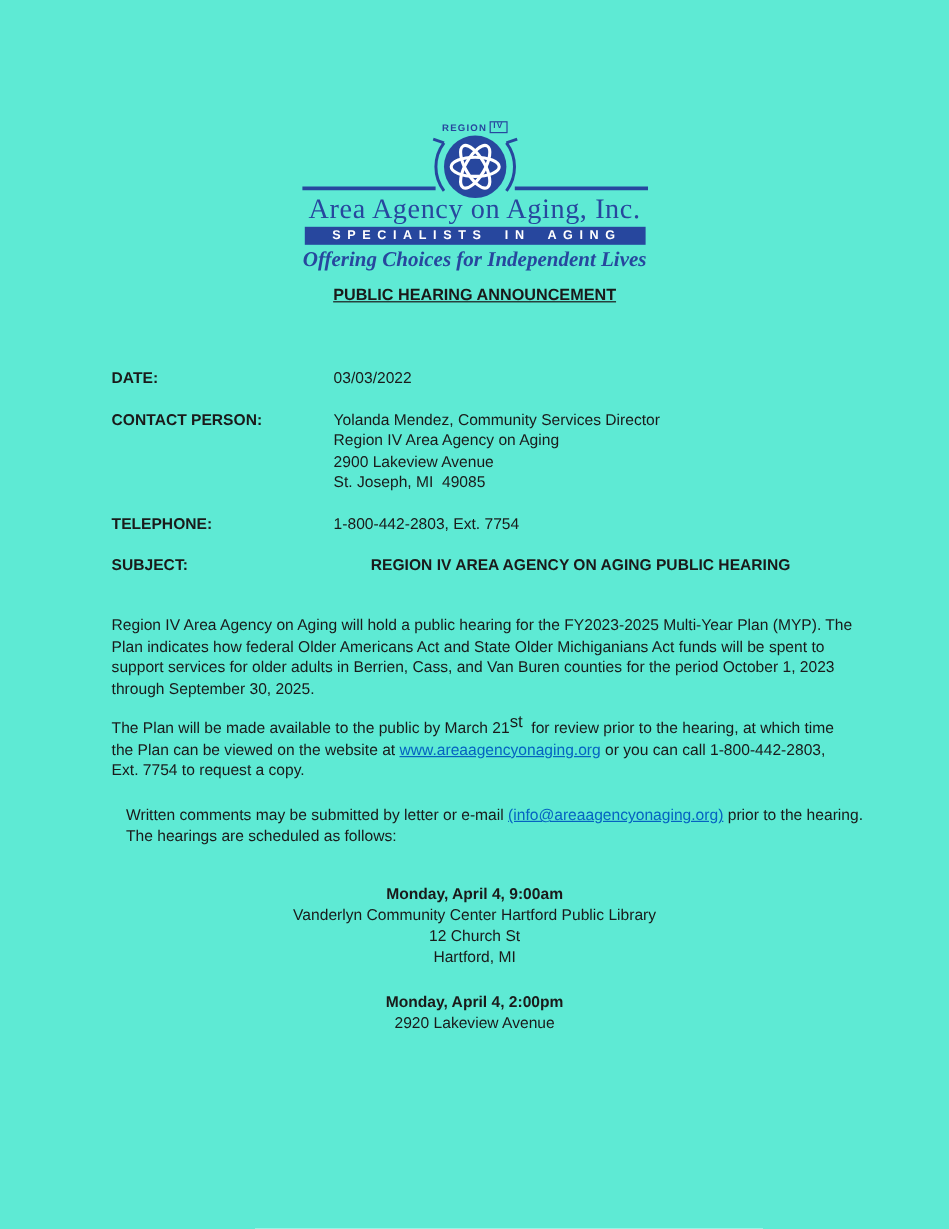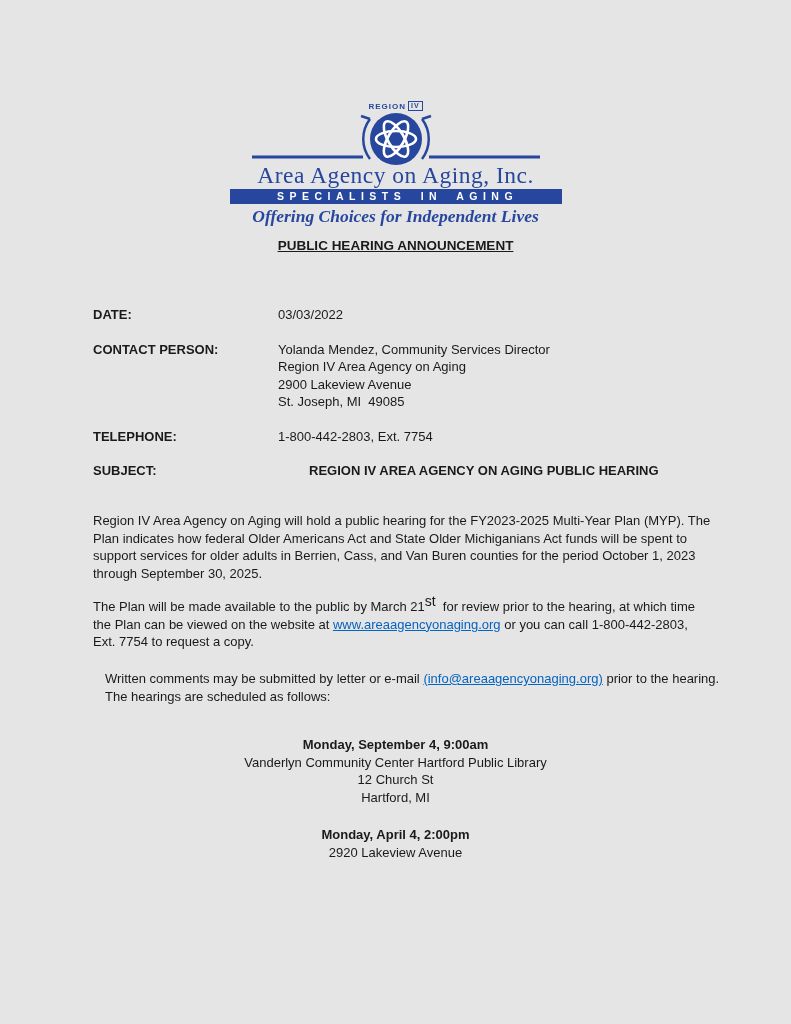--- a/index.html
+++ b/index.html
@@ -2,21 +2,21 @@
 <html><head>
 <meta charset="utf-8">
 <style>
   * { margin: 0; padding: 0; box-sizing: border-box; }
   html, body { background: #ffffff; }
   .page {
     position: relative;
     width: 791px;
     height: 1024px;
     margin: 0 auto;
-    background: #e5e5e5;
+    background: #5eead4;
     font-family: "Liberation Sans", sans-serif;
     color: #1a1a1a;
     overflow: hidden;
   }
 
   
   .logo {
     position: absolute;
     top: 101px;
     left: 0;
@@ -46,21 +46,21 @@
   .org-name {
     font-family: "Liberation Serif", serif;
     font-size: 23.5px;
     line-height: 25px;
     margin-top: -5px;
     letter-spacing: 0.5px;
     white-space: nowrap;
   }
   .banner {
     margin-top: 1px;
-    width: 332px;
+    width: 284px;
     background: #27479e;
     color: #ffffff;
     font-size: 10.5px;
     font-weight: bold;
     letter-spacing: 5.5px;
     word-spacing: 6px;
     text-align: center;
     padding: 2px 0 2px 4px;
     line-height: 11px;
     white-space: nowrap;
@@ -201,21 +201,21 @@
     </div>
   </div>
 
   <div class="para" id="para1">Region IV Area Agency on Aging will hold a public hearing for the FY2023-2025 Multi-Year Plan (MYP). The Plan indicates how federal Older Americans Act and State Older Michiganians Act funds will be spent to support services for older adults in Berrien, Cass, and Van Buren counties for the period October 1, 2023 through September 30, 2025.</div>
 
   <div class="para" id="para2"><span>The Plan will be made available to the public by March 21</span><sup>st</sup><span>  for review prior to the hearing, at which time the Plan can be viewed on the website at </span><a class="doc-link">www.areaagencyonaging.org</a><span> or you can call 1-800-442-2803, Ext. 7754 to request a copy.</span></div>
 
   <div class="para" id="para3"><span>Written comments may be submitted by letter or e-mail </span><a class="doc-link">(info@areaagencyonaging.org)</a><span> prior to the hearing.  The hearings are scheduled as follows:</span></div>
 
   <div class="hearing" id="hearing1">
-    <div class="hearing-datetime">Monday, September 4, 9:00am</div>
+    <div class="hearing-datetime">Monday, April 4, 9:00am</div>
     <div class="hearing-line">Vanderlyn Community Center Hartford Public Library</div>
     <div class="hearing-line">12 Church St</div>
     <div class="hearing-line">Hartford, MI</div>
   </div>
 
   <div class="hearing" id="hearing2">
     <div class="hearing-datetime">Monday, April 4, 2:00pm</div>
     <div class="hearing-line">2920 Lakeview Avenue</div>
   </div>
 

